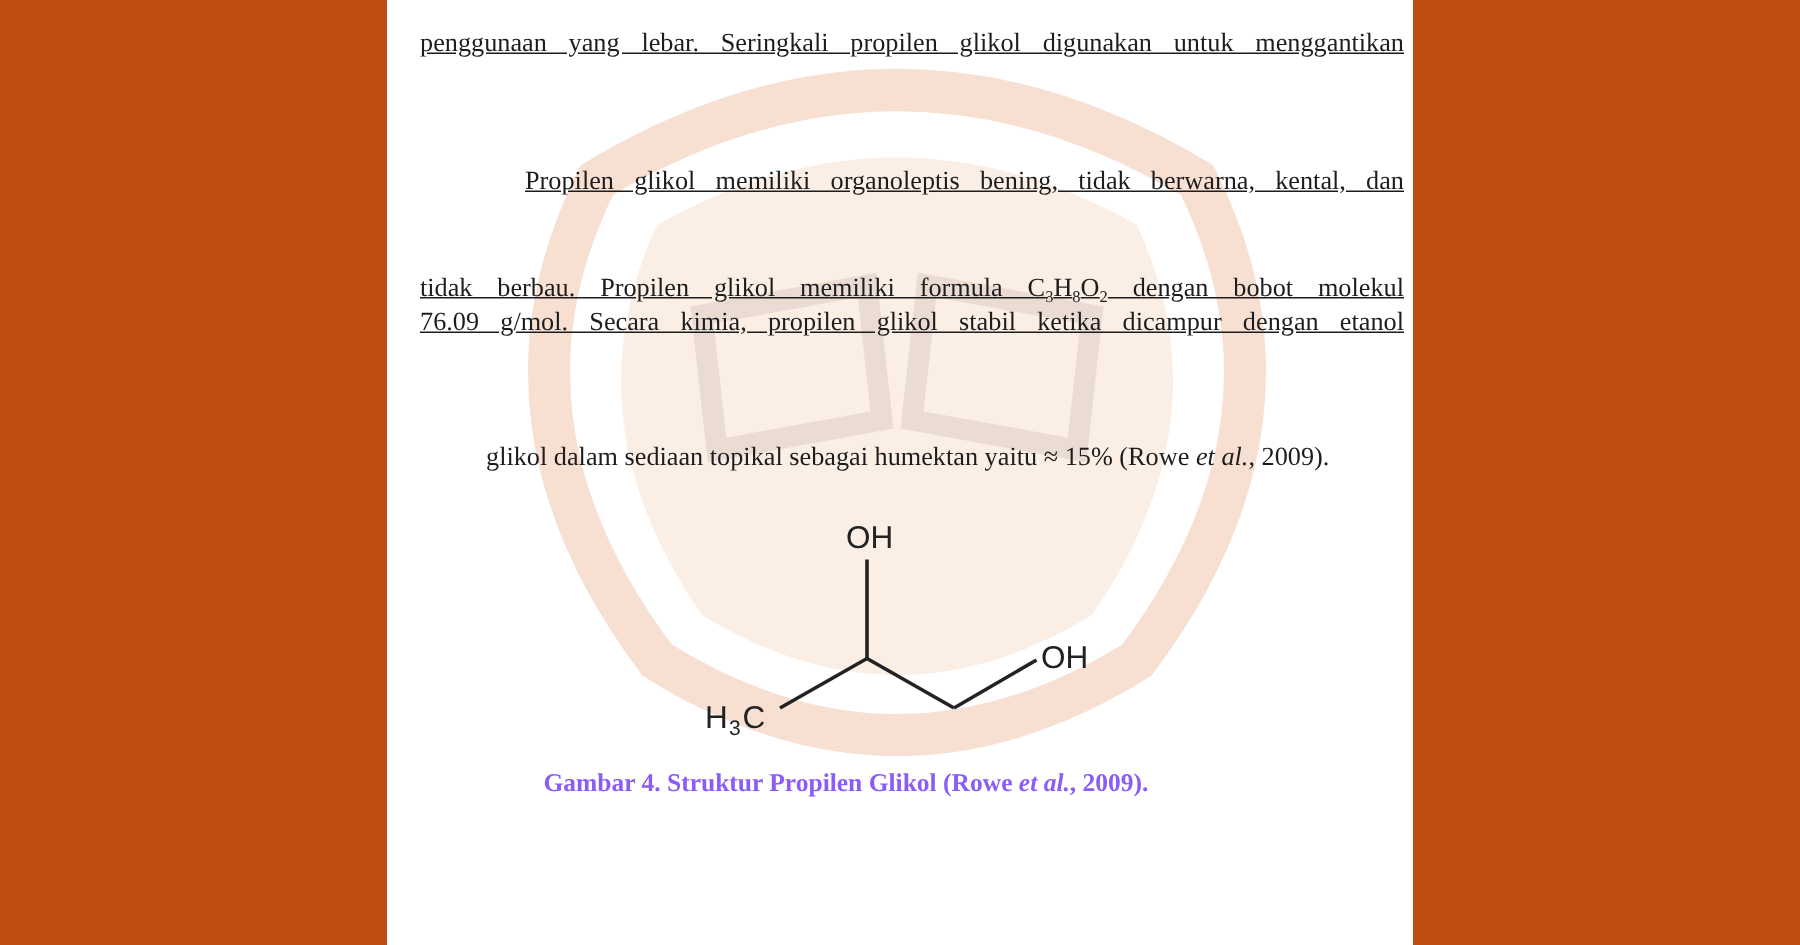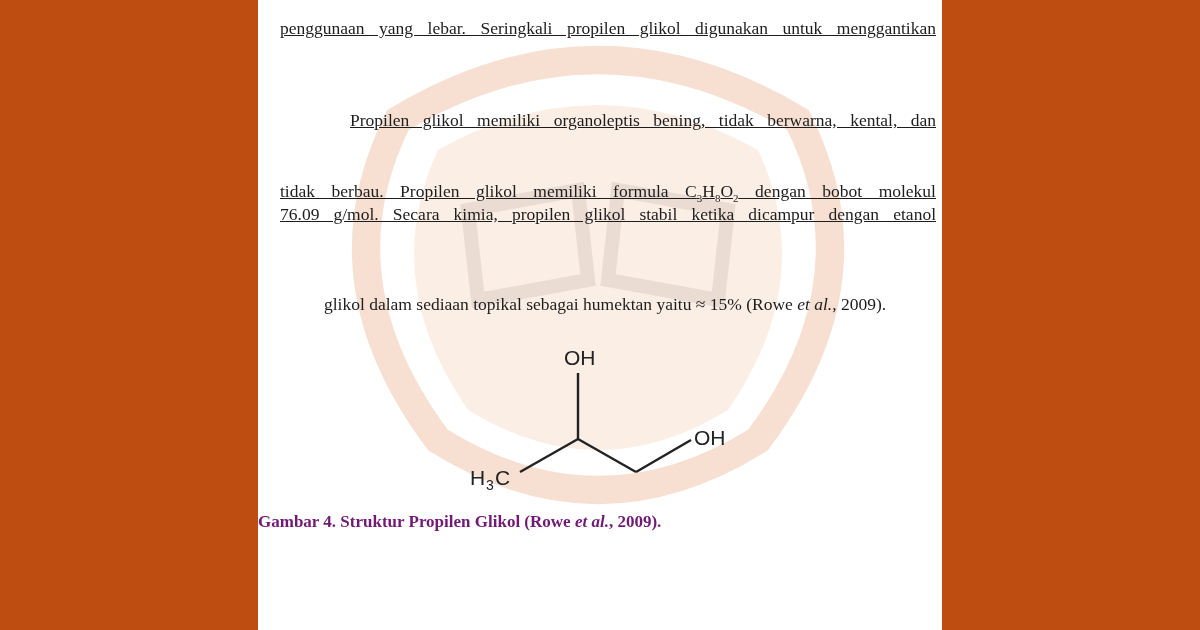--- a/index.html
+++ b/index.html
@@ -2,21 +2,21 @@
 <html><head>
 <meta charset="utf-8">
 <style>
   html, body { margin:0; padding:0; }
   body { width:1200px; height:630px; background:#bd4d10; position:relative; overflow:hidden; font-family:"Liberation Serif", serif; }
   .page { position:absolute; left:258px; top:0; width:684px; height:630px; background:#ffffff; overflow:hidden; }
   .watermark { position:absolute; left:60px; top:-20px; width:560px; height:560px; pointer-events:none; }
   .line { position:absolute; left:22px; width:656px; font-size:17.5px; color:#1d1d1d; white-space:nowrap; }
   .justify { text-align:justify; text-align-last:justify;text-decoration:underline; }
   .indent { padding-left:70px; box-sizing:border-box; }
-  .caption { position:absolute; left:0; width:612px; text-align:left; font-weight:bold; font-size:17px; color:#701a75; top:512px; }
+  .caption { position:absolute; left:0; width:612px; text-align:center; font-weight:bold; font-size:17px; color:#8b5cf6; top:512px; }
   .heading { position:absolute; left:0; width:684px; text-align:center; font-weight:bold; font-size:17px; color:#1d1d1d; top:594px; }
   .struct { position:absolute; left:190px; top:335px; width:320px; height:170px; }
   .lbl { font-family:"Liberation Sans", sans-serif; font-size:21px; fill:#222; }
   .sub { font-family:"Liberation Sans", sans-serif; font-size:14px; fill:#222; }
 </style>
 </head>
 <body>
 
 <div class="page">
 

